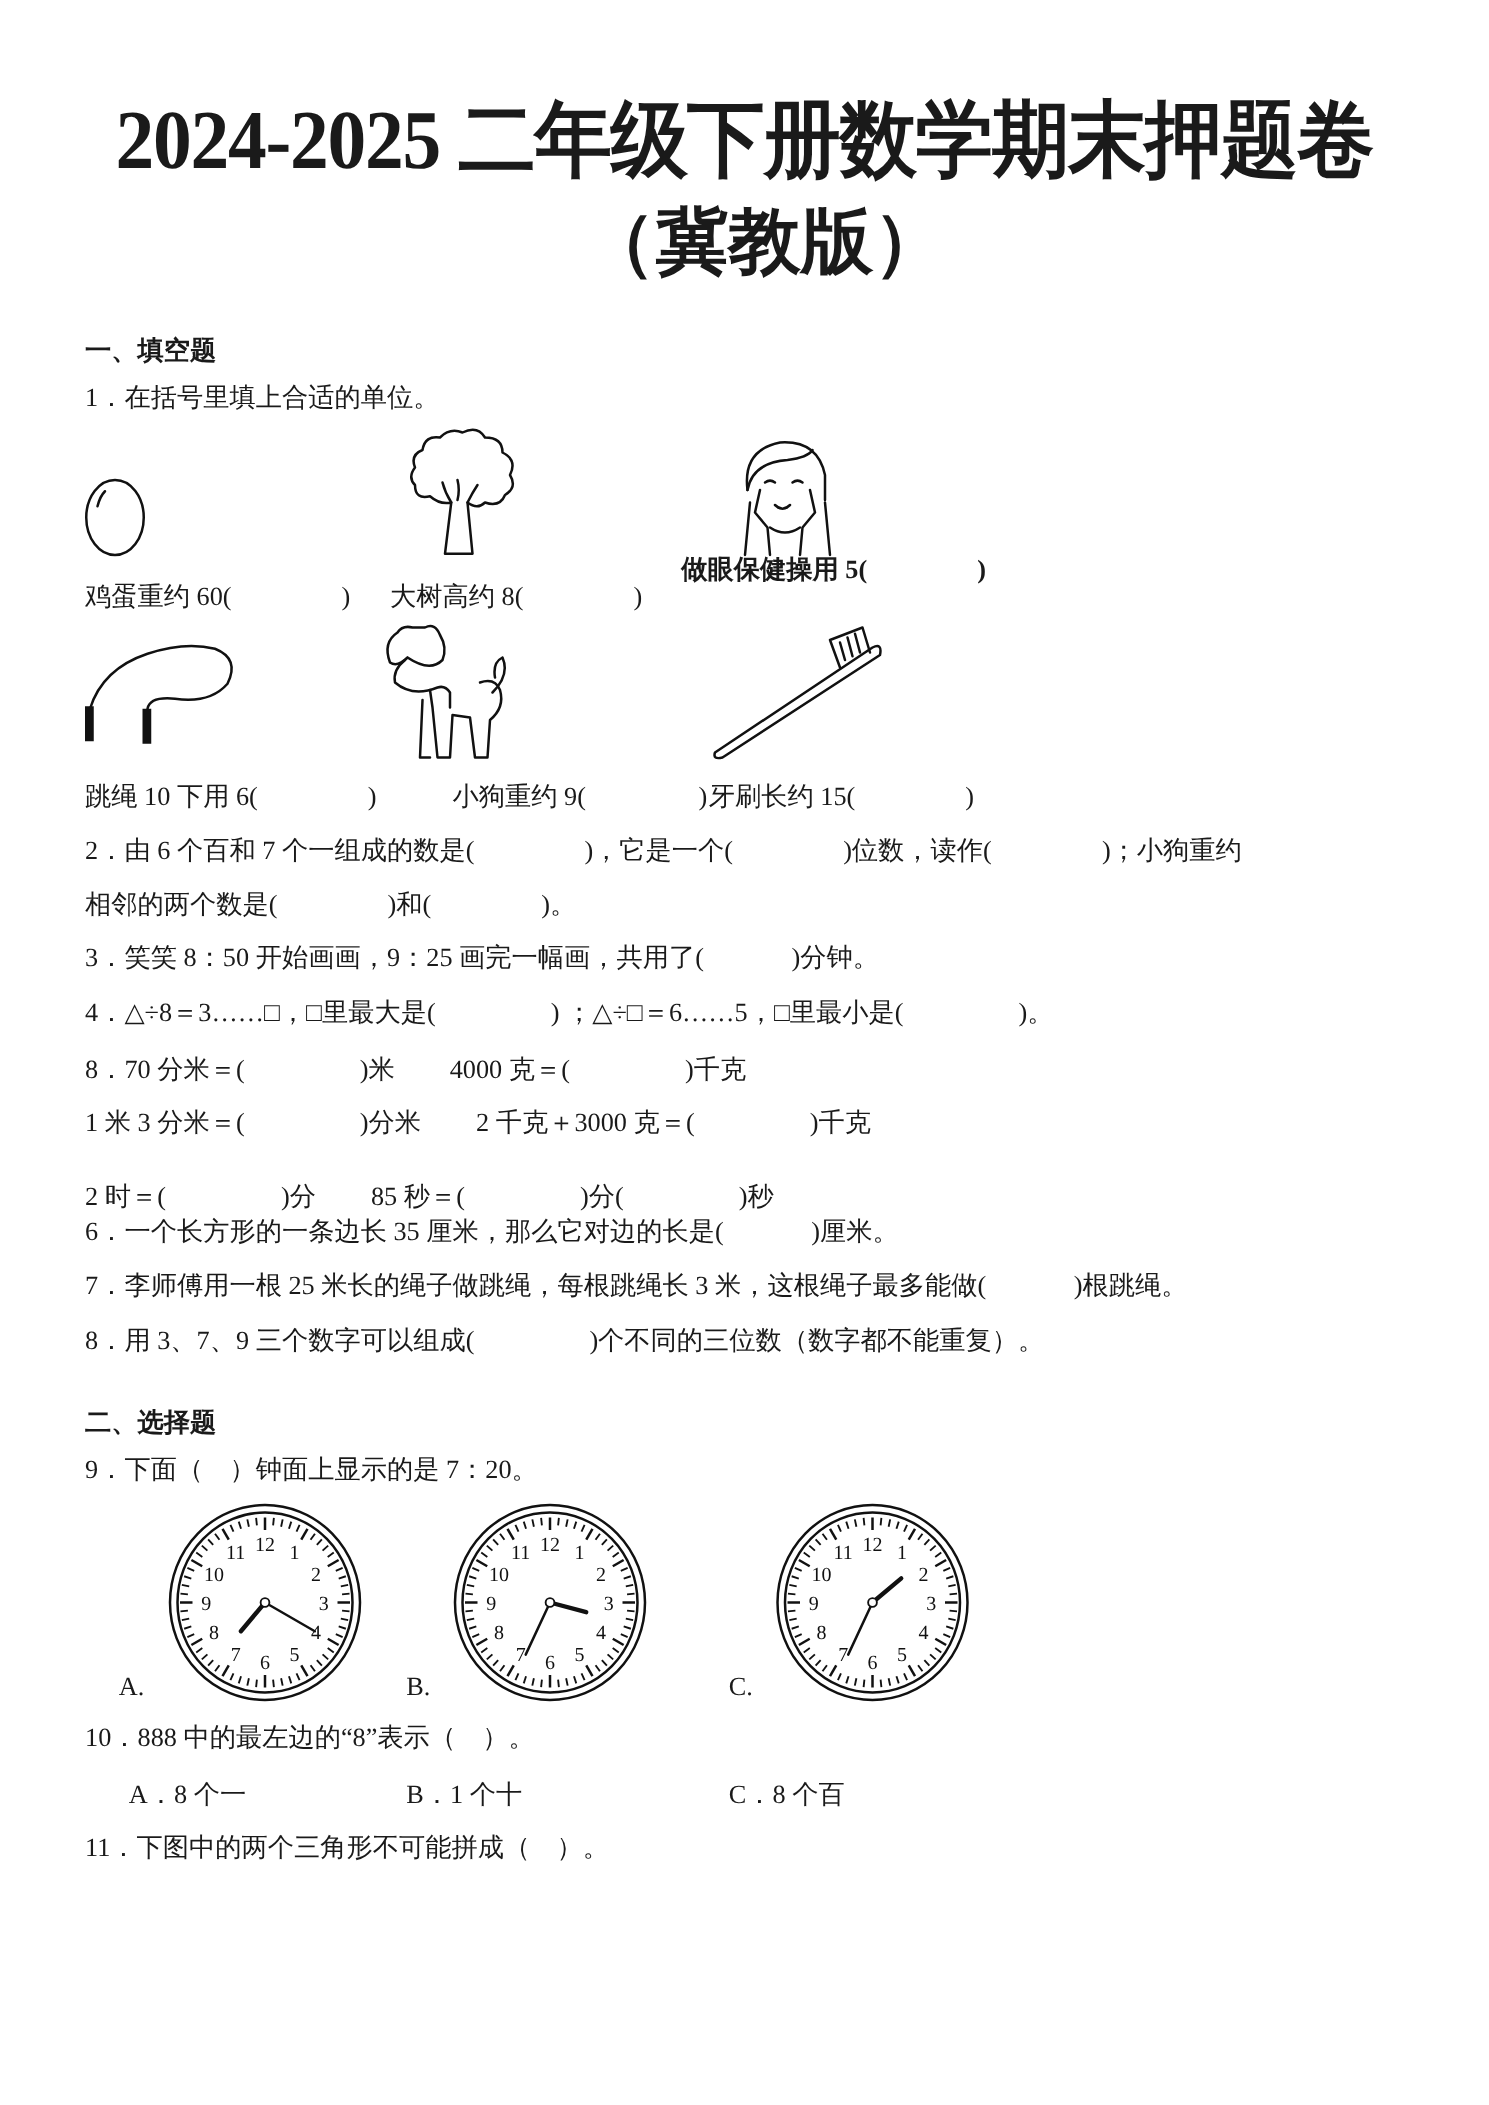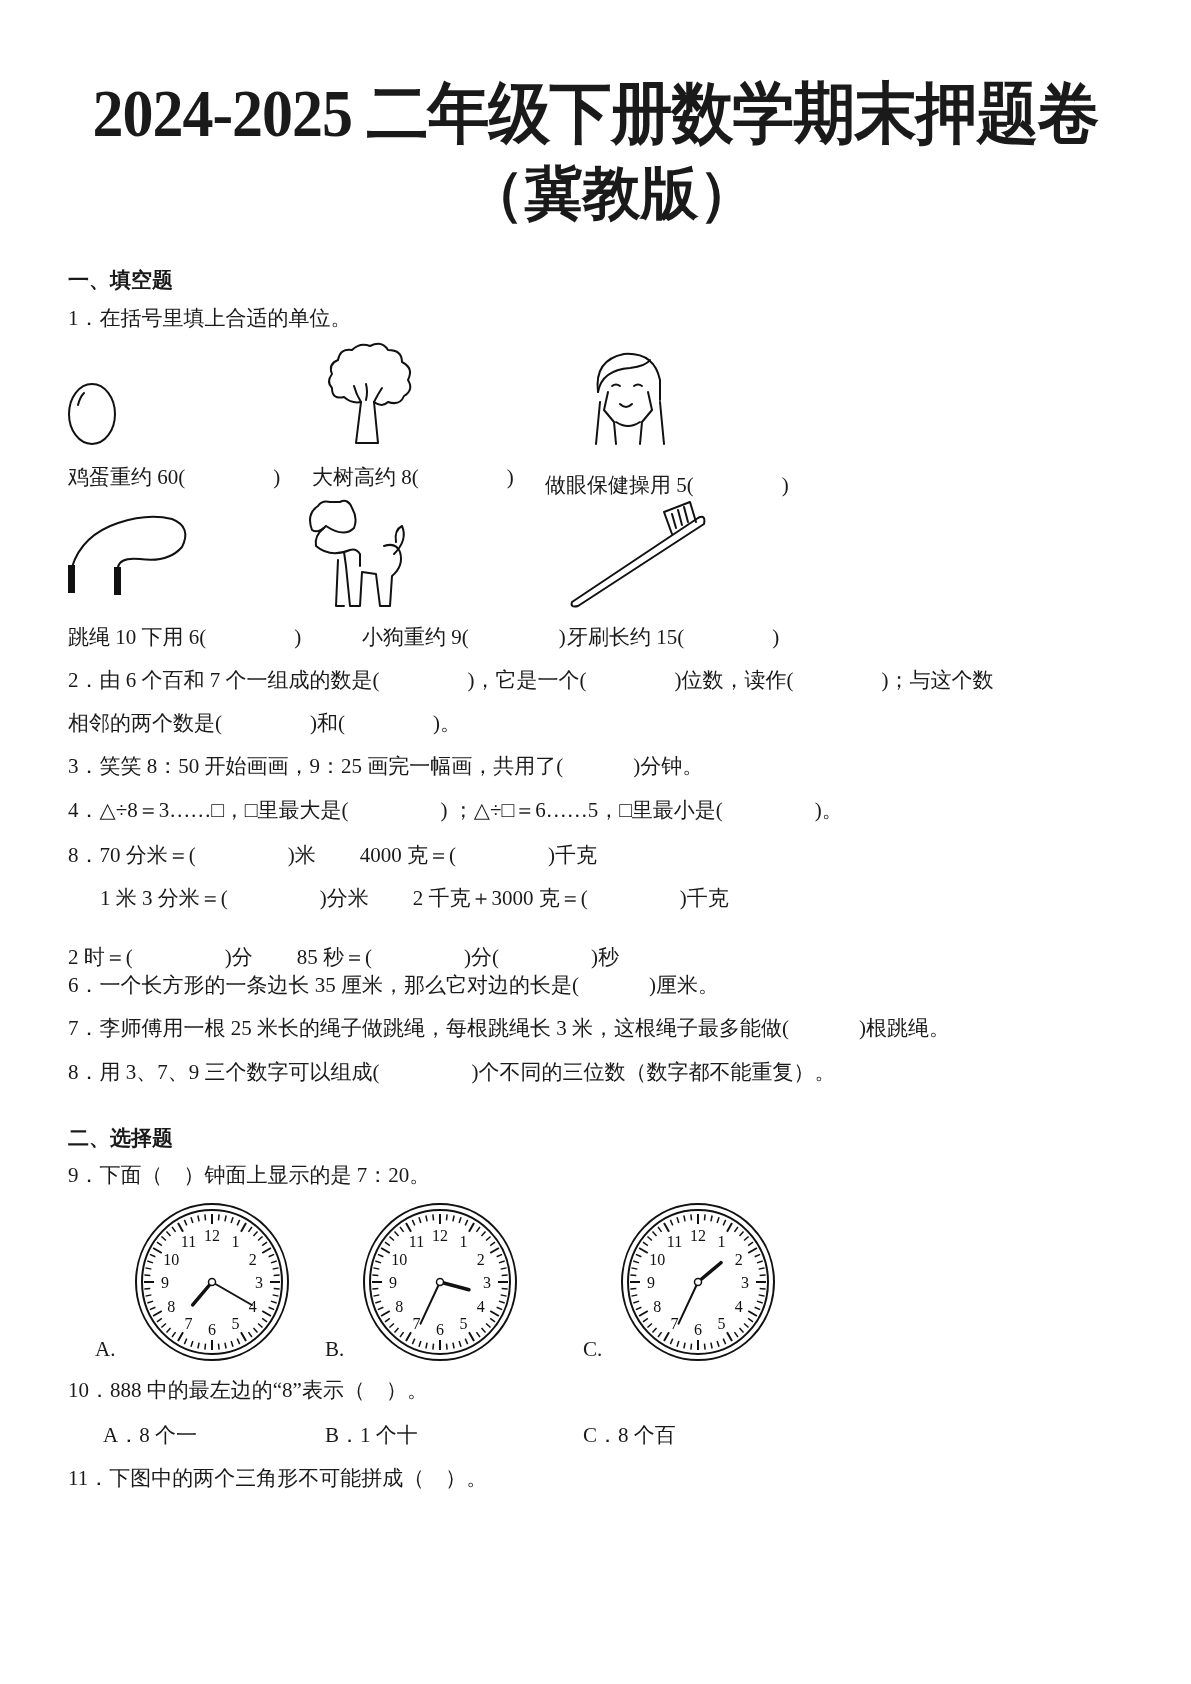--- a/index.html
+++ b/index.html
@@ -40,21 +40,21 @@
   <path class="stroke" d="M10 52 L6 94 M18 42 L14 60 L24 72 L26 94 M58 42 L62 60 L52 72 L50 94 M70 52 L74 94"></path>
   <path class="stroke" d="M26 72 Q38 80 50 72"></path>
 </svg>
 
 <div class="abs line" style="left:68px; top:463px;">
   <span>鸡蛋重约 60(</span><span class="blank" style="width:88px;"></span><span>)</span>
 </div>
 <div class="abs line" style="left:312px; top:463px;">
   <span>大树高约 8(</span><span class="blank" style="width:88px;"></span><span>)</span>
 </div>
-<div class="abs line" style="left:545px; top:471px;">
+<div class="abs line" style="left:545px; top:441px;font-weight:bold;">
   <span>做眼保健操用 5(</span><span class="blank" style="width:88px;"></span><span>)</span>
 </div>
 
 <svg style="left:68px; top:515px;" width="122" height="82" viewBox="0 0 122 82">
   <path class="stroke" d="M4 52 Q14 20 50 8 Q80 -2 104 4 Q124 12 114 32 Q100 48 72 44 Q52 42 50 52"></path>
   <rect x="0" y="50" width="7" height="28" fill="#111"></rect>
   <rect x="46" y="52" width="7" height="28" fill="#111"></rect>
 </svg>
 <svg style="left:304px; top:496px;" width="116" height="116" viewBox="0 0 116 116">
   <path class="stroke" d="M14 10 Q2 18 8 34 Q14 38 22 30 M22 30 Q40 42 50 32 Q54 22 48 12 Q44 2 36 6 L26 6 Q18 4 14 10"></path>
@@ -73,38 +73,38 @@
   <span>跳绳 10 下用 6(</span><span class="blank" style="width:88px;"></span><span>)</span>
 </div>
 <div class="abs line" style="left:334px; top:623px;margin-left:28px;">
   <span>小狗重约 9(</span><span class="blank" style="width:90px;"></span><span>)</span>
 </div>
 <div class="abs line" style="left:567px; top:623px;font-family:Liberation Serif, serif;">
   <span>牙刷长约 15(</span><span class="blank" style="width:88px;"></span><span>)</span>
 </div>
 
 <div class="abs line" style="left:68px; top:666px;">
-  <span>2．由 6 个百和 7 个一组成的数是(</span><span class="blank" style="width:88px;"></span><span>)，它是一个(</span><span class="blank" style="width:88px;"></span><span>)位数，读作(</span><span class="blank" style="width:88px;"></span><span>)；与这个数</span>
+  <span>2．由 6 个百和 7 个一组成的数是(</span><span class="blank" style="width:88px;"></span><span>)，它是一个(</span><span class="blank" style="width:88px;"></span><span>)位数，读作(</span><span class="blank" style="width:88px;"></span><span>)；小狗重约</span>
 </div>
 <div class="abs line" style="left:68px; top:709px;">
   <span>相邻的两个数是(</span><span class="blank" style="width:88px;"></span><span>)和(</span><span class="blank" style="width:88px;"></span><span>)。</span>
 </div>
 
 <div class="abs line" style="left:68px; top:752px;">
   <span>3．笑笑 8：50 开始画画，9：25 画完一幅画，共用了(</span><span class="blank" style="width:70px;"></span><span>)分钟。</span>
 </div>
 
 <div class="abs line" style="left:68px; top:796px;">
   <span>4．△÷8＝3……□，□里最大是(</span><span class="blank" style="width:92px;"></span><span>) ；△÷□＝6……5，□里最小是(</span><span class="blank" style="width:92px;"></span><span>)。</span>
 </div>
 
 <div class="abs line" style="left:68px; top:841px;">
   <span>8．70 分米＝(</span><span class="blank" style="width:92px;"></span><span>)米</span><span style="display:inline-block;width:44px;"></span><span>4000 克＝(</span><span class="blank" style="width:92px;"></span><span>)千克</span>
 </div>
-<div class="abs line" style="left:68px; top:884px;margin-left:32px;">
+<div class="abs line" style="left:68px; top:884px;">
   <span>1 米 3 分米＝(</span><span class="blank" style="width:92px;"></span><span>)分米</span><span style="display:inline-block;width:44px;"></span><span>2 千克＋3000 克＝(</span><span class="blank" style="width:92px;"></span><span>)千克</span>
 </div>
 <div class="abs line" style="left:68px; top:943px;">
   <span>2 时＝(</span><span class="blank" style="width:92px;"></span><span>)分</span><span style="display:inline-block;width:44px;"></span><span>85 秒＝(</span><span class="blank" style="width:92px;"></span><span>)分(</span><span class="blank" style="width:92px;"></span><span>)秒</span>
 </div>
 
 <div class="abs line" style="left:68px; top:971px;">
   <span>6．一个长方形的一条边长 35 厘米，那么它对边的长是(</span><span class="blank" style="width:70px;"></span><span>)厘米。</span>
 </div>
 

